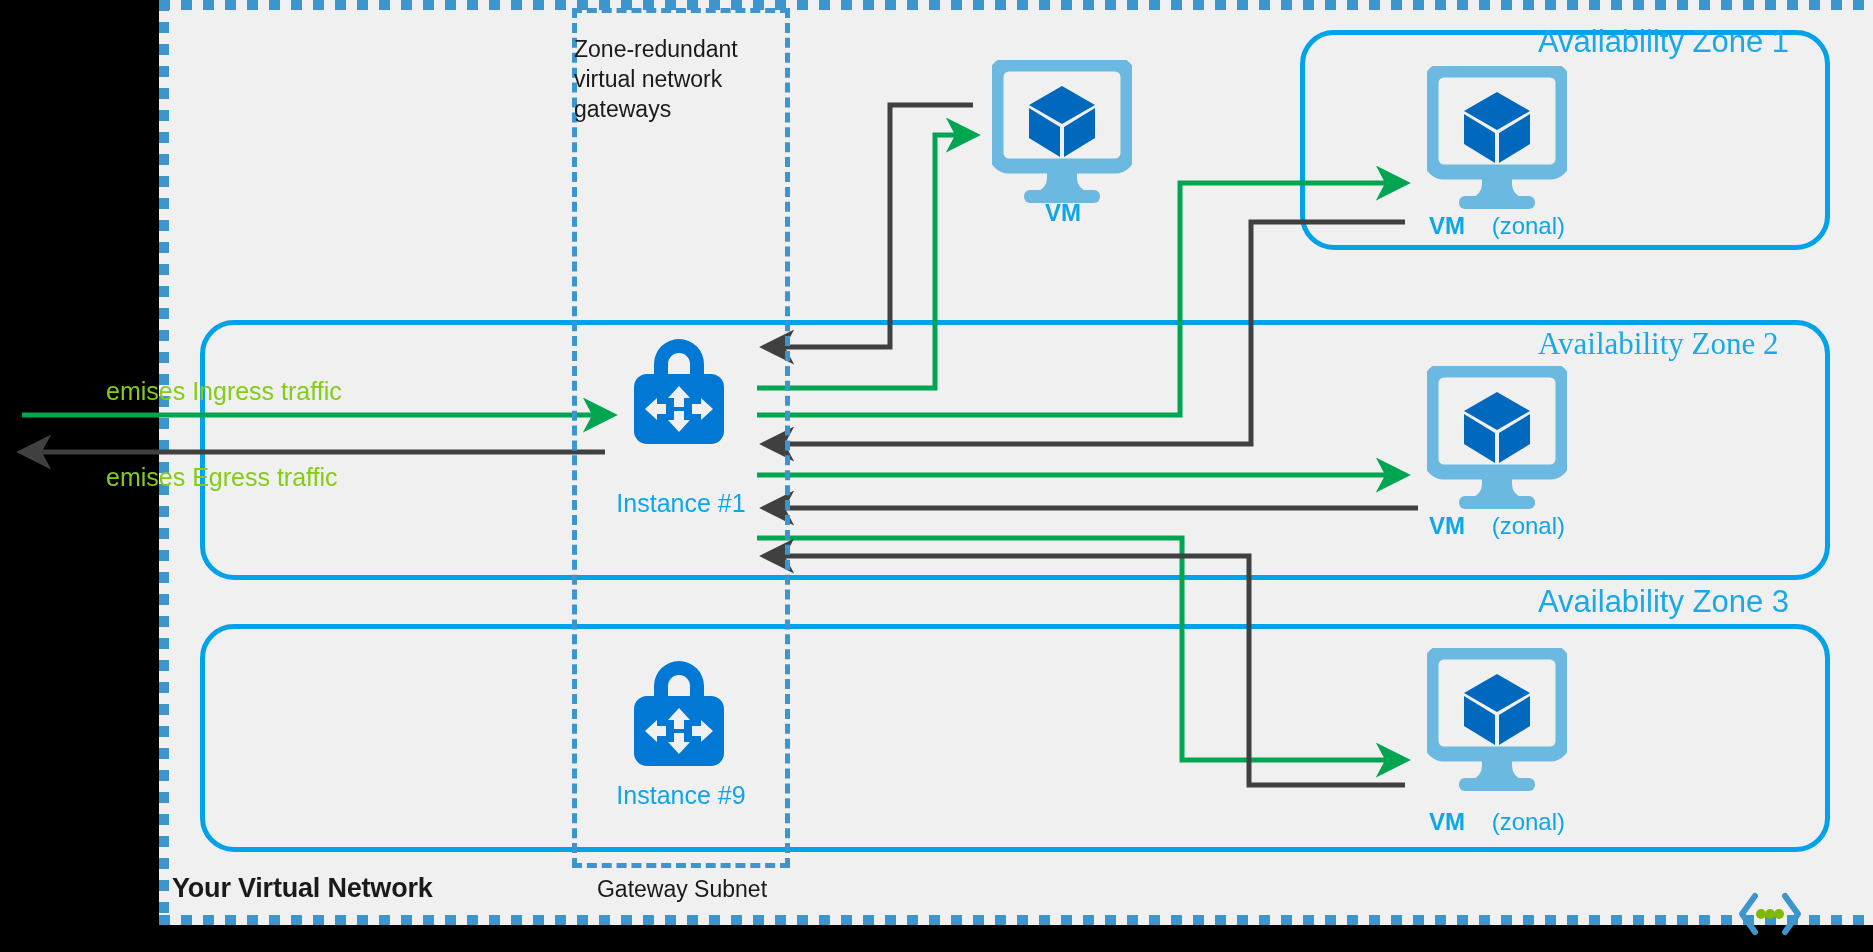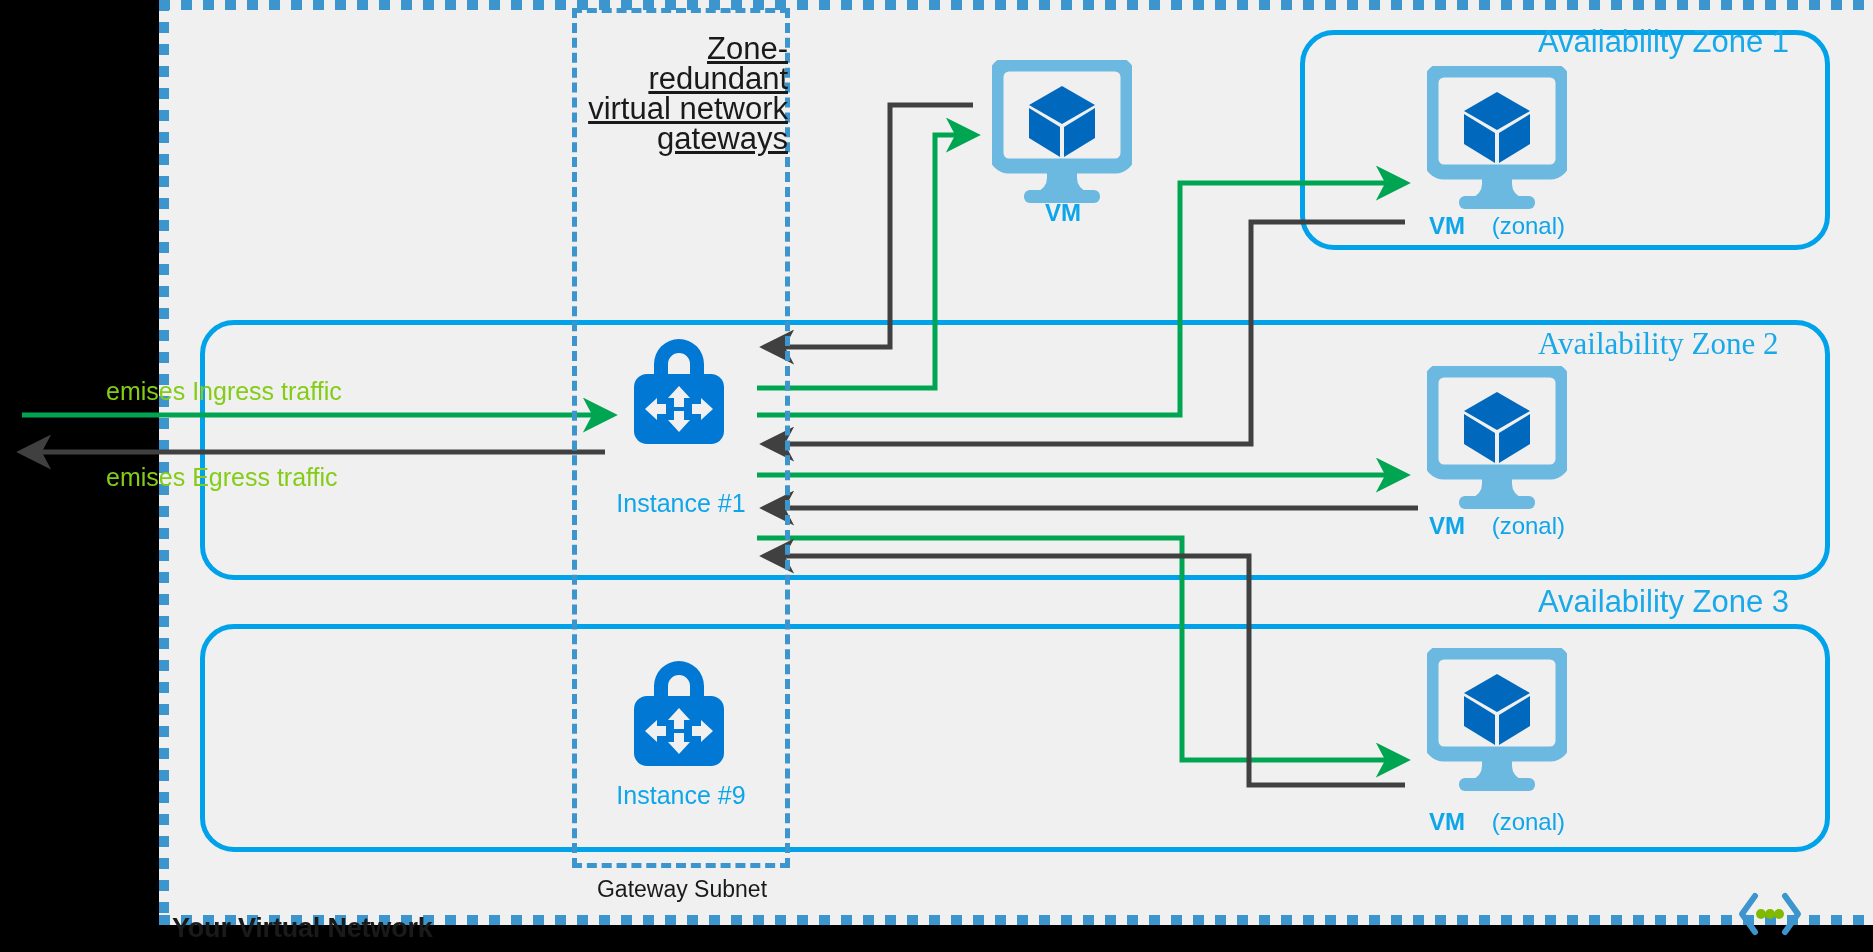--- a/index.html
+++ b/index.html
@@ -18,35 +18,35 @@
   }
   .vnet-edge{position:absolute;background:transparent;}
   .vnet-edge.h{height:10px;background-image:repeating-linear-gradient(to right,#3c96cd 0 11px,transparent 11px 22px);}
   .vnet-edge.v{width:10px;background-image:repeating-linear-gradient(to bottom,#3c96cd 0 11px,transparent 11px 22px);}
   .vnet-top{left:159px;top:0px;width:1714px;}
   .vnet-bottom{left:159px;top:915px;width:1714px;}
   .vnet-left{left:159px;top:0px;height:925px;}
 
   .vnet-title{
     position:absolute;left:172px;top:873px;
-    font-size:27px;font-weight:bold;color:#1a1a1a;letter-spacing:-0.2px;margin-top:40px;
+    font-size:27px;font-weight:bold;color:#1a1a1a;letter-spacing:-0.2px;
   }
 
   
   .gw-subnet{
     position:absolute;left:572px;top:8px;width:218px;height:860px;
     border:5px dashed #3c96cd;box-sizing:border-box;
   }
   .gw-subnet-title{
     position:absolute;left:572px;top:876px;width:220px;text-align:center;
     font-size:23px;color:#1a1a1a;
   }
   .gw-note{
-    position:absolute;left:574px;top:34px;width:214px;text-align:right;
-    font-size:31px;line-height:30px;color:#1a1a1a;text-decoration:underline;
+    position:absolute;left:574px;top:34px;width:214px;text-align:left;
+    font-size:23px;line-height:30px;color:#1a1a1a;
   }
 
   
   .az{
     position:absolute;border:5px solid #00a2ea;border-radius:34px;
     box-sizing:border-box;background:transparent;
   }
   #az1{left:1300px;top:30px;width:530px;height:220px;}
   #az2{left:200px;top:320px;width:1630px;height:260px;}
   #az3{left:200px;top:624px;width:1630px;height:228px;}

